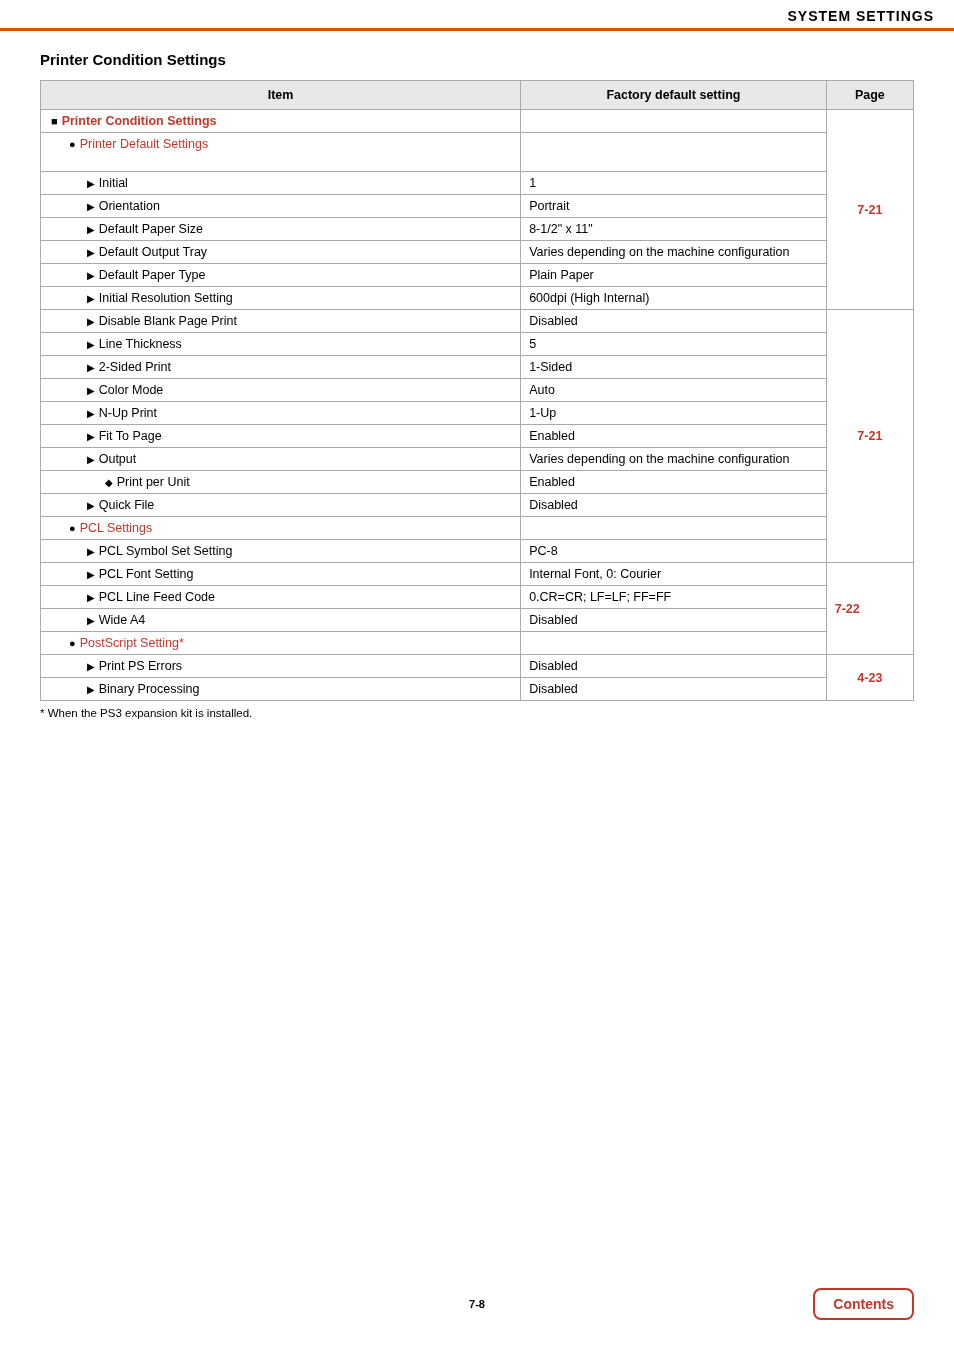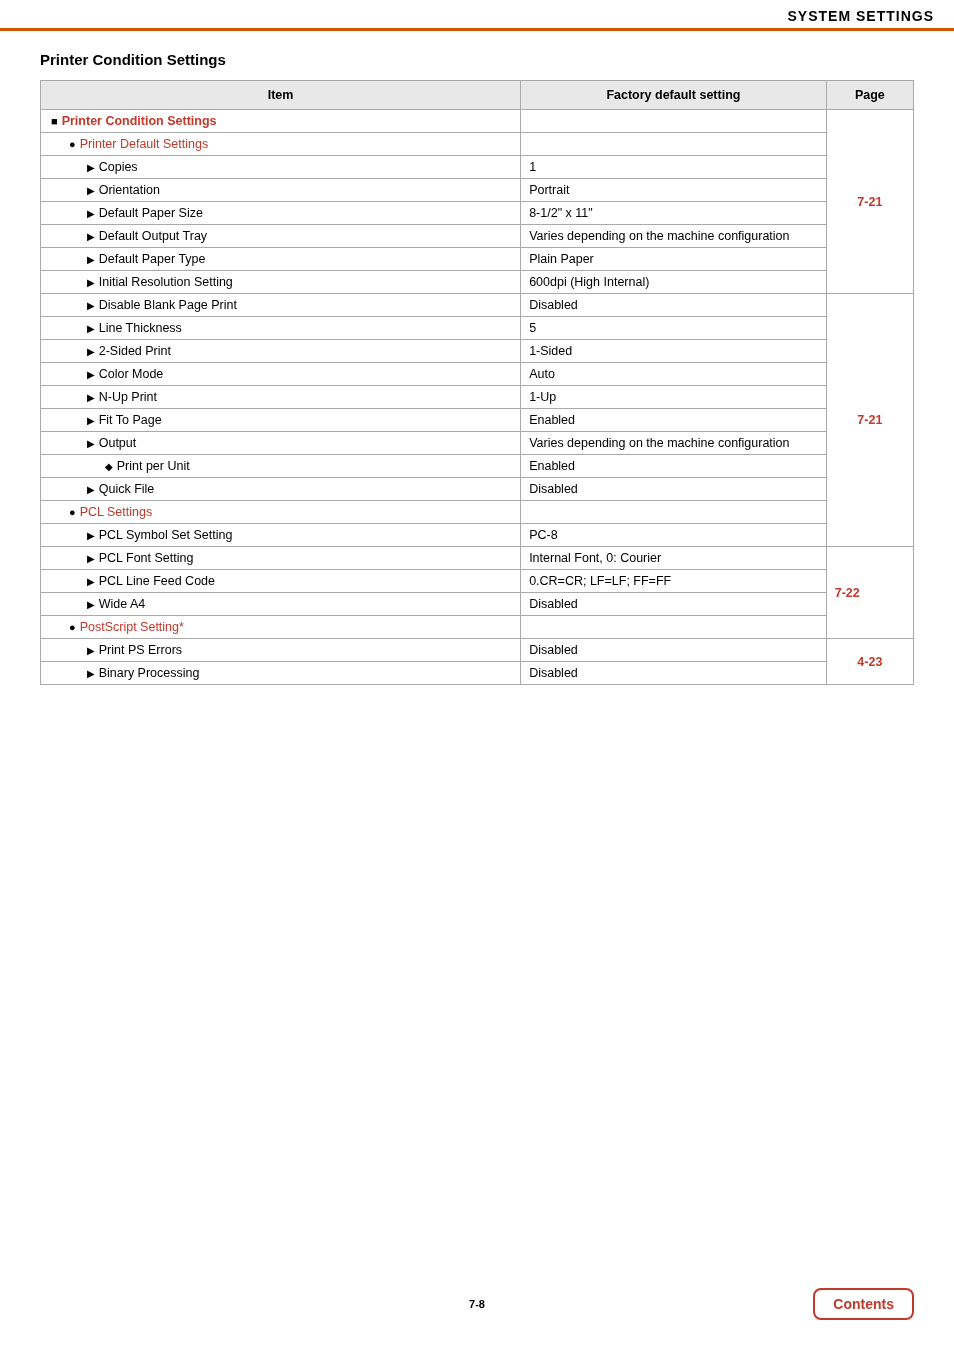--- a/index.html
+++ b/index.html
@@ -126,25 +126,25 @@
         <th class="page-col">Page</th>
       </tr>
     </thead>
     <tbody id="table-body">
     <tr>
           <td style="border-left: 1px solid rgb(170, 170, 170); border-right: 1px solid rgb(170, 170, 170); border-top: 1px solid rgb(170, 170, 170); padding: 4px 8px 4px 10px;"><span style="margin-right:4px; font-size:11px;">■</span><span style="color:#c0392b; font-weight:bold;">Printer Condition Settings</span></td>
           <td style="border-left: 1px solid rgb(170, 170, 170); border-right: 1px solid rgb(170, 170, 170); border-top: 1px solid rgb(170, 170, 170); padding: 4px 8px; vertical-align: top;"><span></span></td>
           <td rowspan="8" style="text-align: center; vertical-align: middle; color: rgb(192, 57, 43); font-weight: bold; border-left: 1px solid rgb(170, 170, 170); border-right: 1px solid rgb(170, 170, 170); border-top: 1px solid rgb(170, 170, 170); padding: 4px 8px;"><span>7-21</span></td>
         </tr>
         <tr>
-          <td style="border-left: 1px solid rgb(170, 170, 170); border-right: 1px solid rgb(170, 170, 170); border-top: 1px solid rgb(170, 170, 170); padding: 4px 8px 4px 28px;"><span style="margin-right:4px; font-size:11px;">●</span><span style="color:#c0392b; font-weight:normal;">Printer Default Settings</span></td>
-          <td style="border-left: 1px solid rgb(170, 170, 170); border-right: 1px solid rgb(170, 170, 170); border-top: 1px solid rgb(170, 170, 170); padding: 4px 8px; vertical-align: top;"><span></span></td>
-        </tr>
-        <tr>
-          <td style="border-left: 1px solid rgb(170, 170, 170); border-right: 1px solid rgb(170, 170, 170); border-top: 1px solid rgb(170, 170, 170); padding: 4px 8px 4px 46px;"><span style="margin-right:4px; font-size:10px;">▶</span><span style="color:#000; font-weight:normal;">Copies</span></td>
+          <td style="border-left: 1px solid rgb(170, 170, 170); border-right: 1px solid rgb(170, 170, 170); border-top: 1px solid rgb(170, 170, 170); padding: 4px 8px 20px 28px;"><span style="margin-right:4px; font-size:11px;">●</span><span style="color:#c0392b; font-weight:normal;">Printer Default Settings</span></td>
+          <td style="border-left: 1px solid rgb(170, 170, 170); border-right: 1px solid rgb(170, 170, 170); border-top: 1px solid rgb(170, 170, 170); padding: 4px 8px; vertical-align: top;"><span></span></td>
+        </tr>
+        <tr>
+          <td style="border-left: 1px solid rgb(170, 170, 170); border-right: 1px solid rgb(170, 170, 170); border-top: 1px solid rgb(170, 170, 170); padding: 4px 8px 4px 46px;"><span style="margin-right:4px; font-size:10px;">▶</span><span style="color:#000; font-weight:normal;">Initial</span></td>
           <td style="border-left: 1px solid rgb(170, 170, 170); border-right: 1px solid rgb(170, 170, 170); border-top: 1px solid rgb(170, 170, 170); padding: 4px 8px; vertical-align: top;"><span>1</span></td>
         </tr>
         <tr>
           <td style="border-left: 1px solid rgb(170, 170, 170); border-right: 1px solid rgb(170, 170, 170); border-top: 1px solid rgb(170, 170, 170); padding: 4px 8px 4px 46px;"><span style="margin-right:4px; font-size:10px;">▶</span><span style="color:#000; font-weight:normal;">Orientation</span></td>
           <td style="border-left: 1px solid rgb(170, 170, 170); border-right: 1px solid rgb(170, 170, 170); border-top: 1px solid rgb(170, 170, 170); padding: 4px 8px; vertical-align: top;"><span>Portrait</span></td>
         </tr>
         <tr>
           <td style="border-left: 1px solid rgb(170, 170, 170); border-right: 1px solid rgb(170, 170, 170); border-top: 1px solid rgb(170, 170, 170); padding: 4px 8px 4px 46px;"><span style="margin-right:4px; font-size:10px;">▶</span><span style="color:#000; font-weight:normal;">Default Paper Size</span></td>
           <td style="border-left: 1px solid rgb(170, 170, 170); border-right: 1px solid rgb(170, 170, 170); border-top: 1px solid rgb(170, 170, 170); padding: 4px 8px; vertical-align: top;"><span>8-1/2" x 11"</span></td>
         </tr>
@@ -227,18 +227,19 @@
           <td style="border-left: 1px solid rgb(170, 170, 170); border-right: 1px solid rgb(170, 170, 170); border-top: 1px solid rgb(170, 170, 170); padding: 4px 8px; vertical-align: top;"><span>Disabled</span></td>
           <td rowspan="2" style="text-align: center; vertical-align: middle; color: rgb(192, 57, 43); font-weight: bold; border-left: 1px solid rgb(170, 170, 170); border-right: 1px solid rgb(170, 170, 170); border-top: 1px solid rgb(170, 170, 170); padding: 4px 8px;"><span>4-23</span></td>
         </tr>
         <tr>
           <td style="border-left: 1px solid rgb(170, 170, 170); border-right: 1px solid rgb(170, 170, 170); border-top: 1px solid rgb(170, 170, 170); padding: 4px 8px 4px 46px;"><span style="margin-right:4px; font-size:10px;">▶</span><span style="color:#000; font-weight:normal;">Binary Processing</span></td>
           <td style="border-left: 1px solid rgb(170, 170, 170); border-right: 1px solid rgb(170, 170, 170); border-top: 1px solid rgb(170, 170, 170); padding: 4px 8px; vertical-align: top;"><span>Disabled</span></td>
         </tr>
       </tbody>
   </table>
 
+  <div class="footnote">* When the PS3 expansion kit is installed.</div>
 </div>
 
 <div class="footer">
   <span class="page-number">7-8</span>
 </div>
 <div class="contents-btn" style="position:fixed; bottom:30px; right:40px; background:#fff; border:2px solid #c0392b; border-radius:8px; padding:6px 18px; font-size:14px; font-weight:bold; color:#c0392b; cursor:pointer;">Contents</div>
 
 </body></html>

